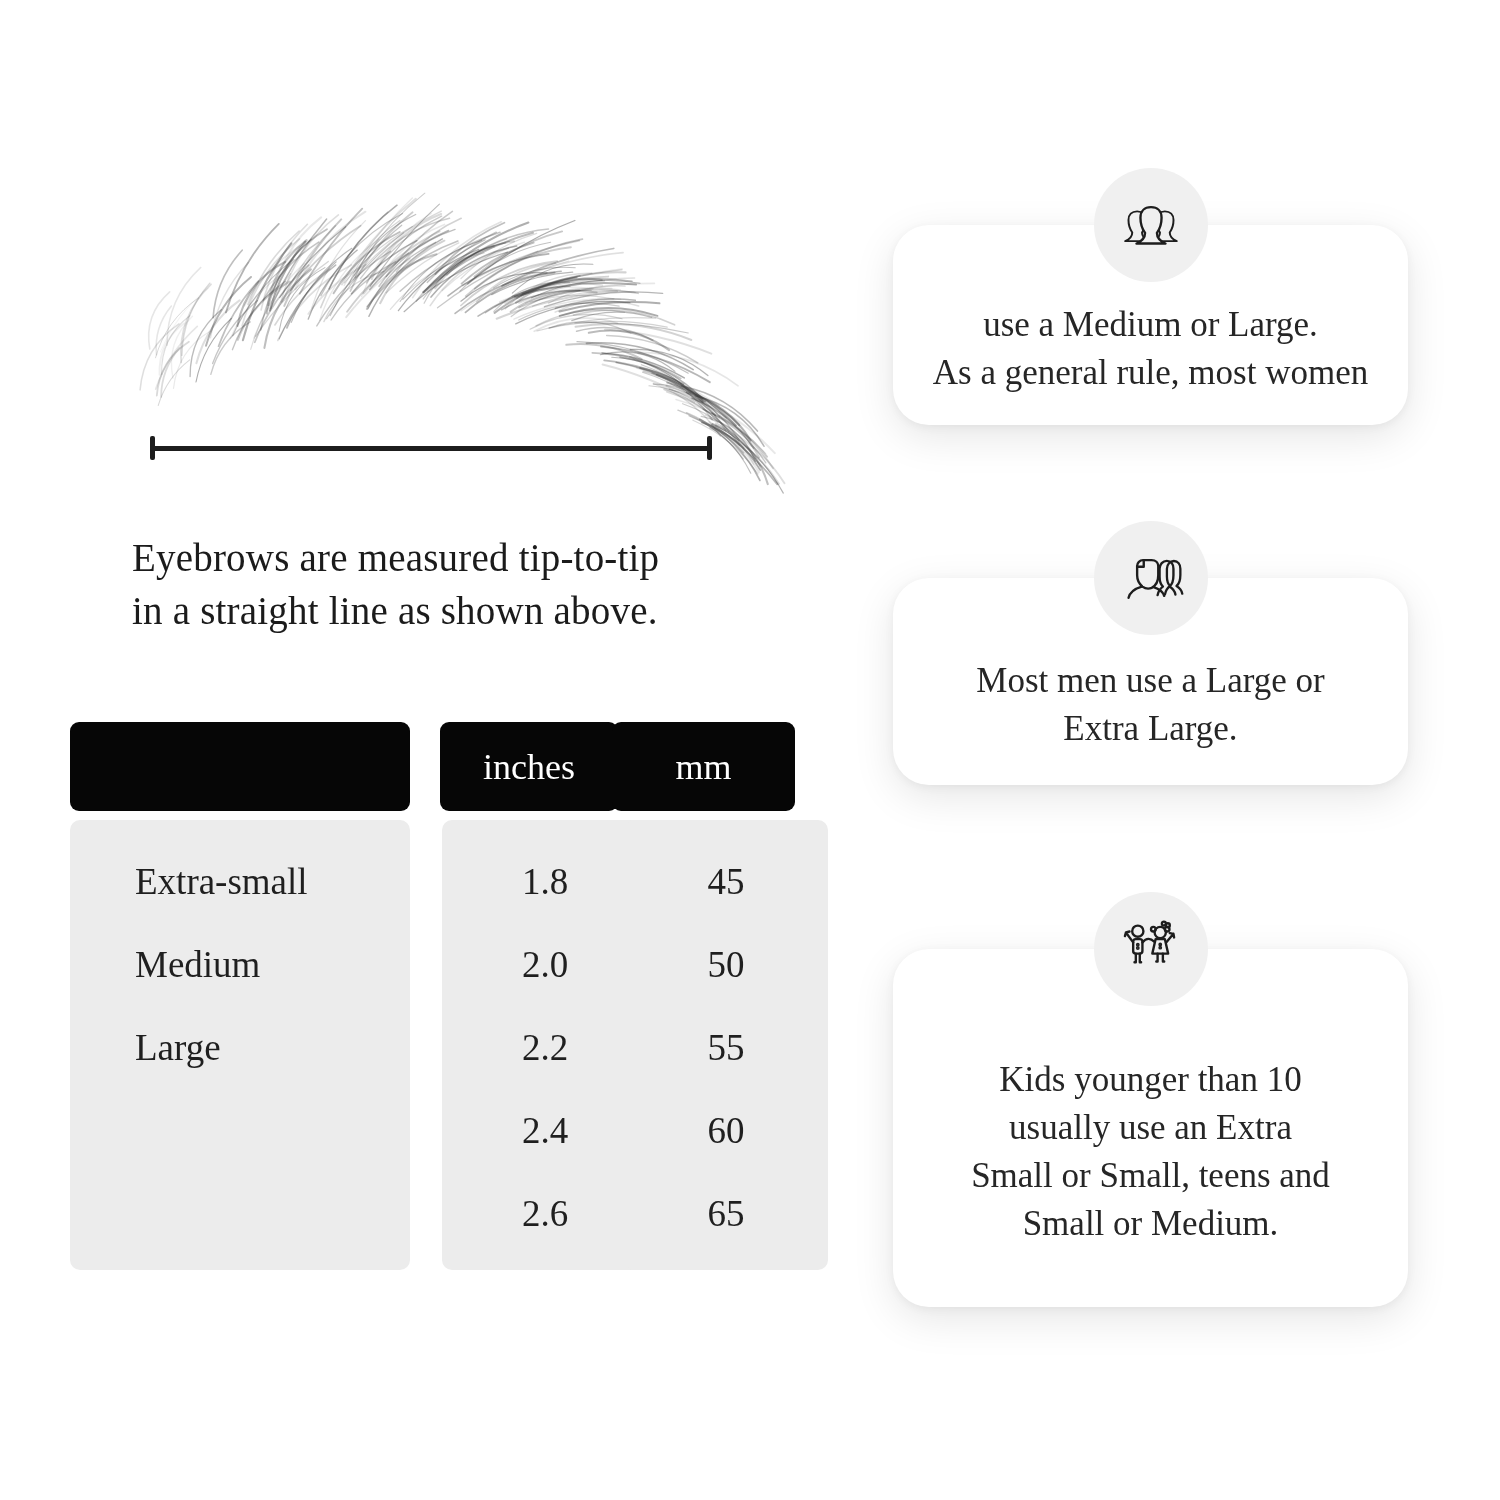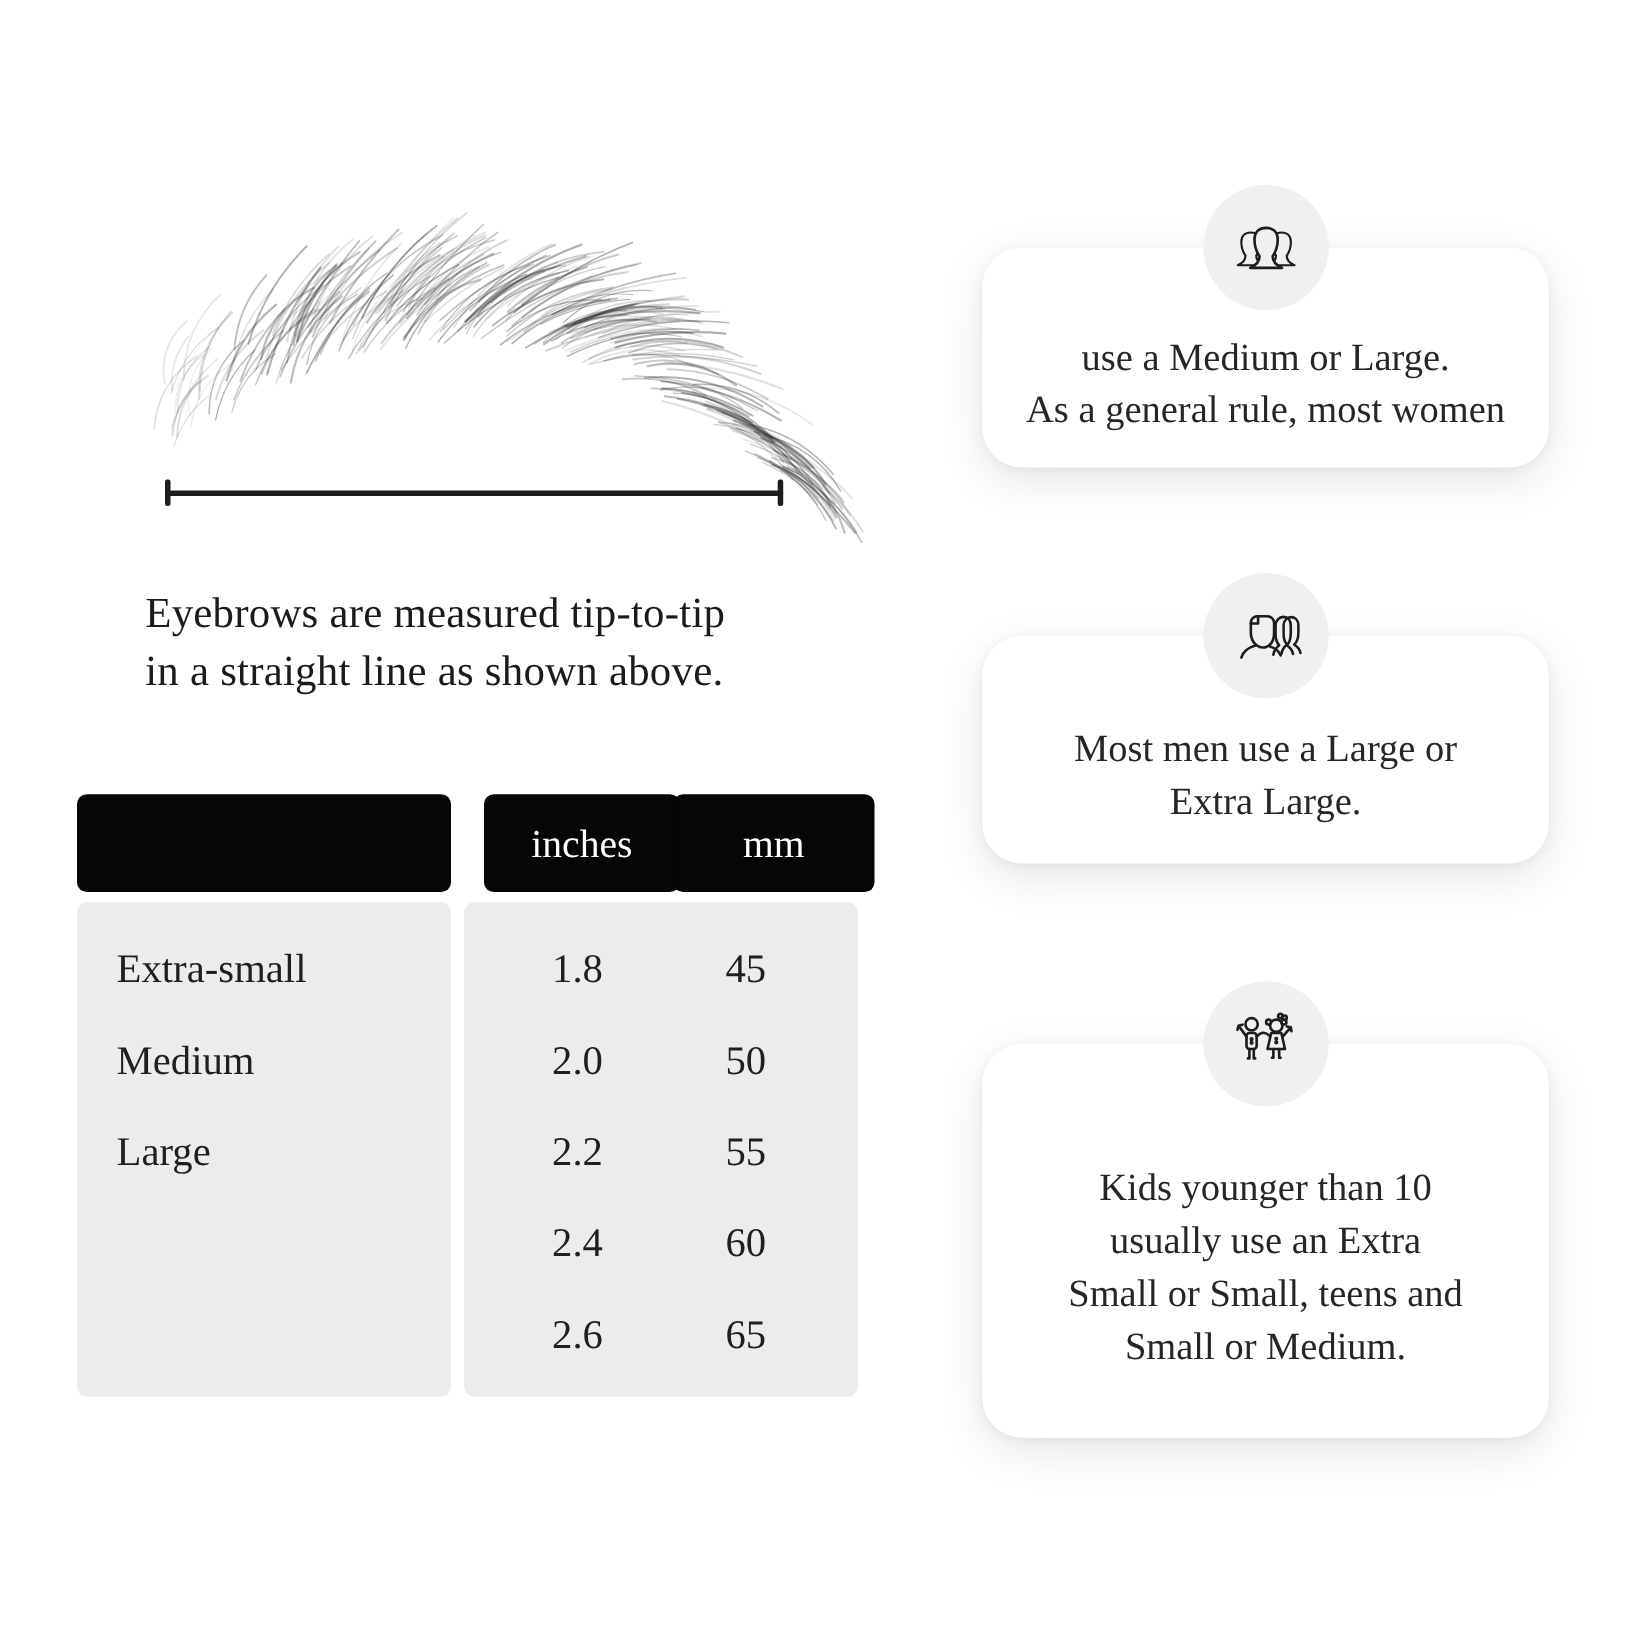--- a/index.html
+++ b/index.html
@@ -26,24 +26,24 @@
   .caption{position:absolute;left:132px;top:531px;width:660px;font-size:39px;line-height:53px;color:#1b1b1b;letter-spacing:.2px;}
 
   
   .th{position:absolute;top:722px;height:89px;background:var(--header-bg);border-radius:9px;
       display:flex;align-items:center;justify-content:center;color:var(--header-text);font-size:36px;}
   .th-size{left:70px;width:340px;}
   .th-inches{left:440px;width:178px;}
   .th-mm{left:612px;width:183px;}
   .tcol{position:absolute;top:820px;height:450px;background:var(--table-body-bg);border-radius:10px;padding-top:20px;}
   .tcol-size{left:70px;width:340px;}
-  .tcol-inches{left:422px;width:206px;}
-  .tcol-mm{left:576px;width:204px;}
+  .tcol-inches{left:442px;width:206px;}
+  .tcol-mm{left:624px;width:204px;}
   .tcell{height:83px;display:flex;align-items:center;font-size:37px;color:#1f1f1f;}
-  .cell-label{padding-left:36px;justify-content:flex-start;}
+  .cell-label{padding-left:65px;justify-content:flex-start;}
   .cell-value{justify-content:center;}
 
   
   .card{position:absolute;left:893px;width:515px;background:#ffffff;border-radius:36px;
         box-shadow:0 12px 42px rgba(0,0,0,.10),0 2px 10px rgba(0,0,0,.05);}
   .card-women{top:225px;height:200px;}
   .card-men{top:578px;height:207px;}
   .card-kids{top:949px;height:358px;}
   .badge{position:absolute;left:50%;top:0;transform:translate(-50%,-50%);width:114px;height:114px;
          border-radius:50%;background:var(--circle-bg);display:flex;align-items:center;justify-content:center;}

